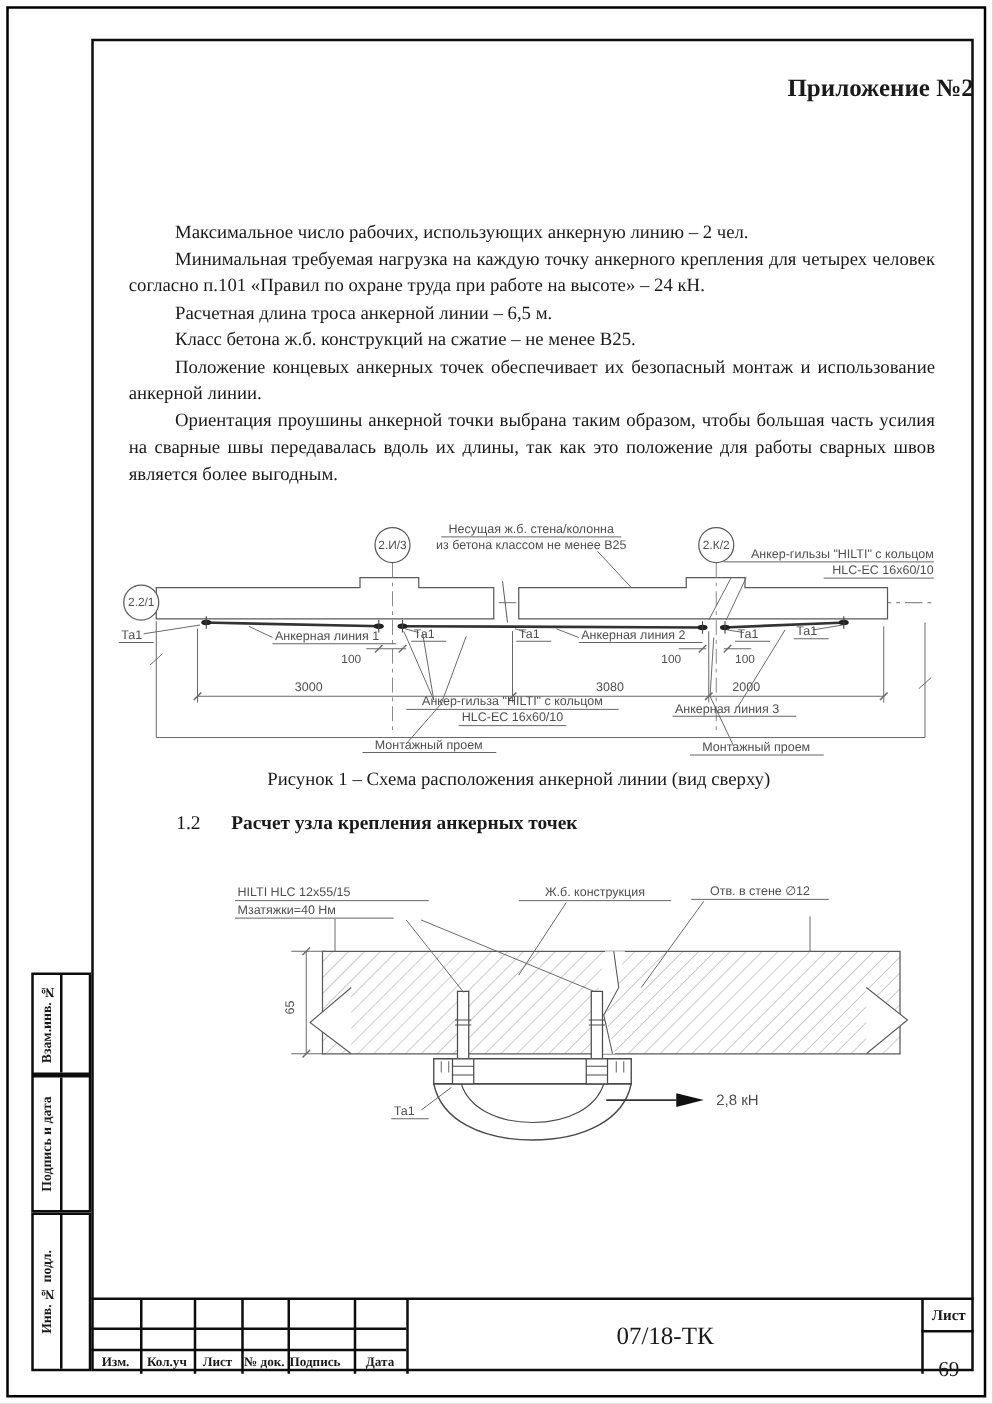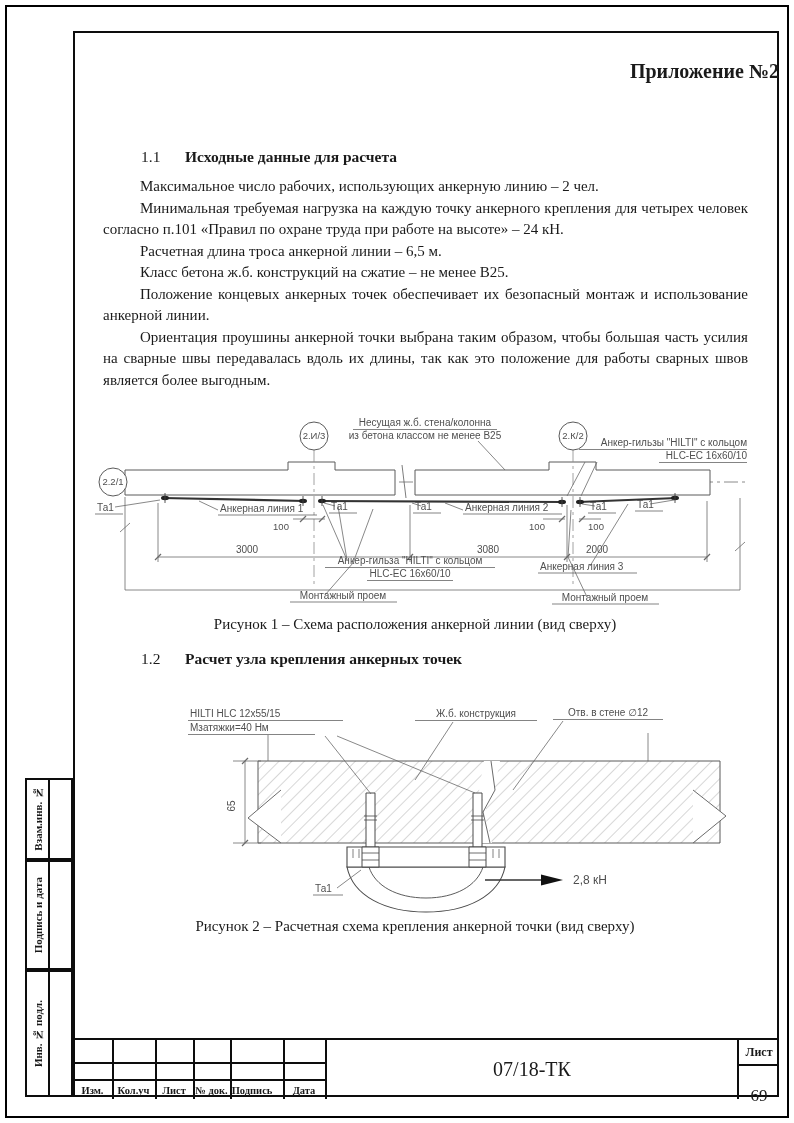--- a/index.html
+++ b/index.html
@@ -38,23 +38,20 @@
 </style>
 </head>
 <body>
 
 <div class="page">
   <div class="outer-border"></div>
   <div class="frame"></div>
 
   <div class="abs doc-title">Приложение №2</div>
 
-  <div class="abs h-sec" style="top:148px;">
-    <span class="num">1.1</span><span>Исходные данные для расчета</span>
-  </div>
 
   <div class="abs body-text">
     <p>Максимальное число рабочих, использующих анкерную линию – 2 чел.</p>
     <p>Минимальная требуемая нагрузка на каждую точку анкерного крепления для четырех человек согласно п.101 «Правил по охране труда при работе на высоте» – 24 кН.</p>
     <p>Расчетная длина троса анкерной линии – 6,5 м.</p>
     <p>Класс бетона ж.б. конструкций на сжатие – не менее В25.</p>
     <p>Положение концевых анкерных точек обеспечивает их безопасный монтаж и использование анкерной линии.</p>
     <p>Ориентация проушины анкерной точки выбрана таким образом, чтобы большая часть усилия на сварные швы передавалась вдоль их длины, так как это положение для работы сварных швов является более выгодным.</p>
   </div>
 
@@ -270,21 +267,20 @@
 
     <text class="dtext" x="105" y="17">HILTI HLC 12x55/15</text>
     <text class="dtext" x="105" y="31">Мзатяжки=40 Нм</text>
     <text class="dtext" x="391" y="17" text-anchor="middle">Ж.б. конструкция</text>
     <text class="dtext" x="523" y="16" text-anchor="middle">Отв. в стене ∅12</text>
     <text class="dtext" x="230" y="192">Та1</text>
     <text class="dtext" x="488" y="184" style="font-size:12px">2,8 кН</text>
     <text class="dtext" x="150" y="106" transform="rotate(-90 150 106)" text-anchor="middle">65</text>
   </svg>
 
-  <div class="abs fig-caption" style="top:918px;">Рисунок 2 – Расчетная схема крепления анкерной точки (вид сверху)</div>
 
   <div class="abs sidebar">
     <div class="sb-cell" style="top:0;height:82px;">
       <div class="sb-label">
         <span class="vtext">Взам.инв. №</span>
       </div>
     </div>
     <div class="sb-cell" style="top:82px;height:110px;">
       <div class="sb-label">
         <span class="vtext">Подпись и дата</span>

